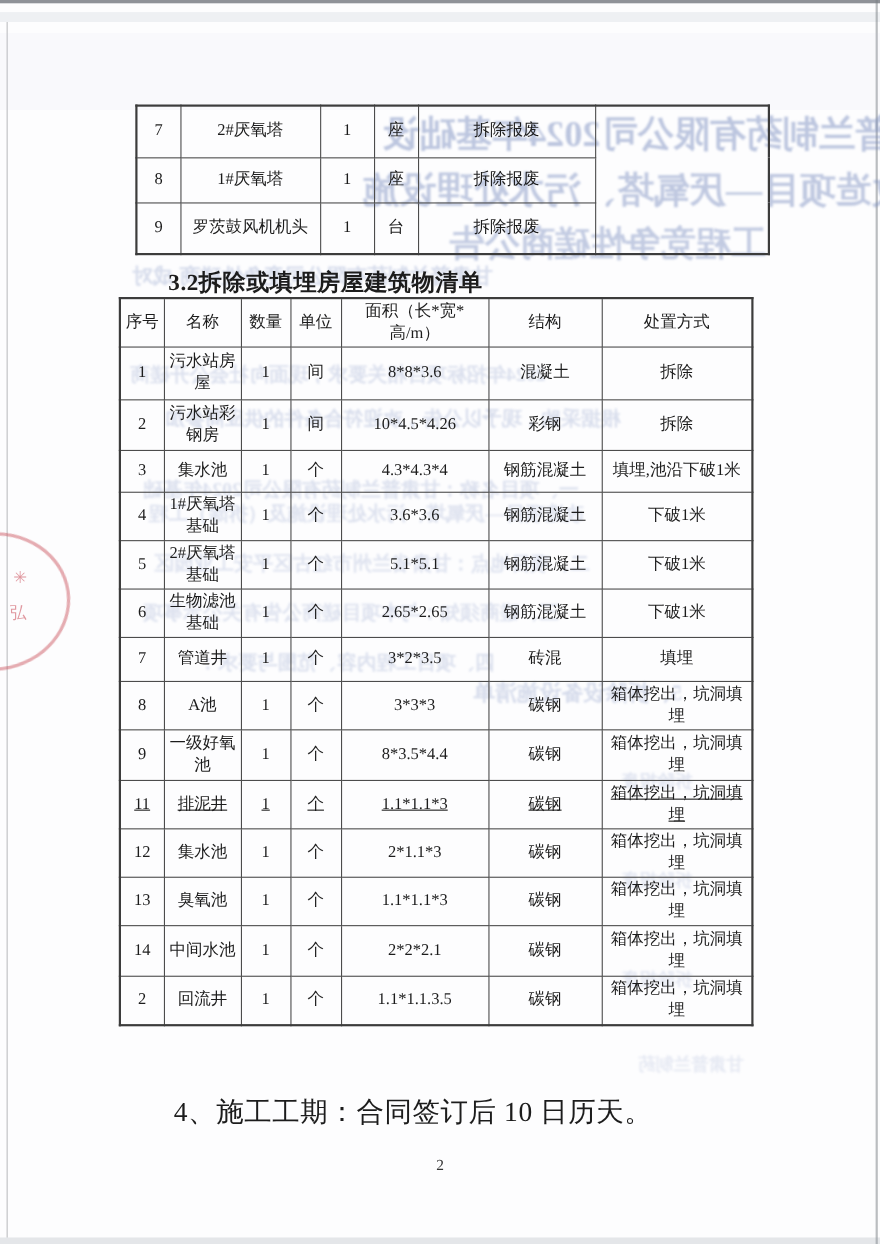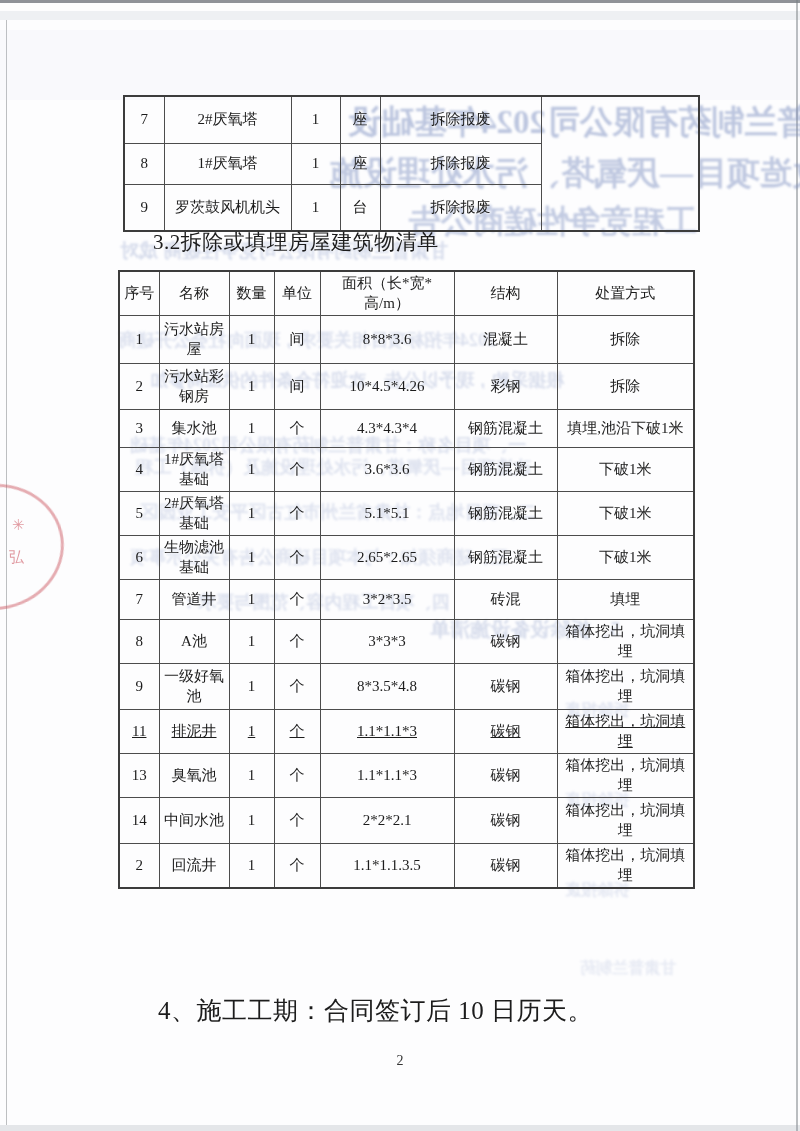--- a/index.html
+++ b/index.html
@@ -19,24 +19,24 @@
          white-space:nowrap; filter:blur(1.1px); pointer-events:none;
          font-family:"Liberation Serif","DejaVu Serif",serif;}
 
   
   table.scan{border-collapse:collapse; table-layout:fixed; background:transparent;}
   table.scan td, table.scan th{border:1px solid #4c4c4c; padding:2px 3px;
          text-align:center; vertical-align:middle; font-size:15px; font-weight:normal;
          line-height:1.3; overflow:hidden;}
   table.scan{border:2px solid #3c3c3c;}
   #top-table{position:absolute; left:123px; top:95px; width:575px;}
-  #main-table{position:absolute; left:118px; top:270px; width:575px;}
+  #main-table{position:absolute; left:108px; top:270px; width:575px;}
   #main-table th{font-size:15px;}
 
-  .heading{position:absolute; left:153px; top:228px; font-size:21px; font-weight:normal;
+  .heading{position:absolute; left:153px; top:243px; font-size:21px; font-weight:bold;
            letter-spacing:.5px;}
   .closing{position:absolute; left:158px; top:994px; font-size:25px; letter-spacing:.5px;}
   .pagenum{position:absolute; left:0; top:1053px; width:800px; text-align:center;
            font-size:14px; color:#333;}
 
   
   .stamp-circle{position:absolute; left:-76px; top:484px; width:134px; height:120px;
         border:3px solid rgba(206,92,102,.5); border-radius:50%;
         transform:rotate(-8deg); filter:blur(.4px);}
   .stamp-glyph{position:absolute; color:rgba(200,70,82,.55); font-size:15px;
@@ -206,33 +206,42 @@
           <td>个</td>
           <td>3*3*3</td>
           <td>碳钢</td>
           <td>箱体挖出，坑洞填埋</td>
         </tr>
         <tr style="height: 46px;">
           <td>9</td>
           <td>一级好氧池</td>
           <td>1</td>
           <td>个</td>
-          <td>8*3.5*4.8</td>
+          <td>8*3.5*4.4</td>
           <td>碳钢</td>
           <td>箱体挖出，坑洞填埋</td>
         </tr>
         <tr style="height: 38px; text-decoration: underline;">
           <td>11</td>
           <td>排泥井</td>
           <td>1</td>
           <td>个</td>
           <td>1.1*1.1*3</td>
           <td>碳钢</td>
           <td>箱体挖出，坑洞填埋</td>
         </tr>
+        <tr style="height: 42px;">
+          <td>12</td>
+          <td>集水池</td>
+          <td>1</td>
+          <td>个</td>
+          <td>2*1.1*3</td>
+          <td>碳钢</td>
+          <td>箱体挖出，坑洞填埋</td>
+        </tr>
         <tr style="height: 40px;">
           <td>13</td>
           <td>臭氧池</td>
           <td>1</td>
           <td>个</td>
           <td>1.1*1.1*3</td>
           <td>碳钢</td>
           <td>箱体挖出，坑洞填埋</td>
         </tr>
         <tr style="height: 46px;">

